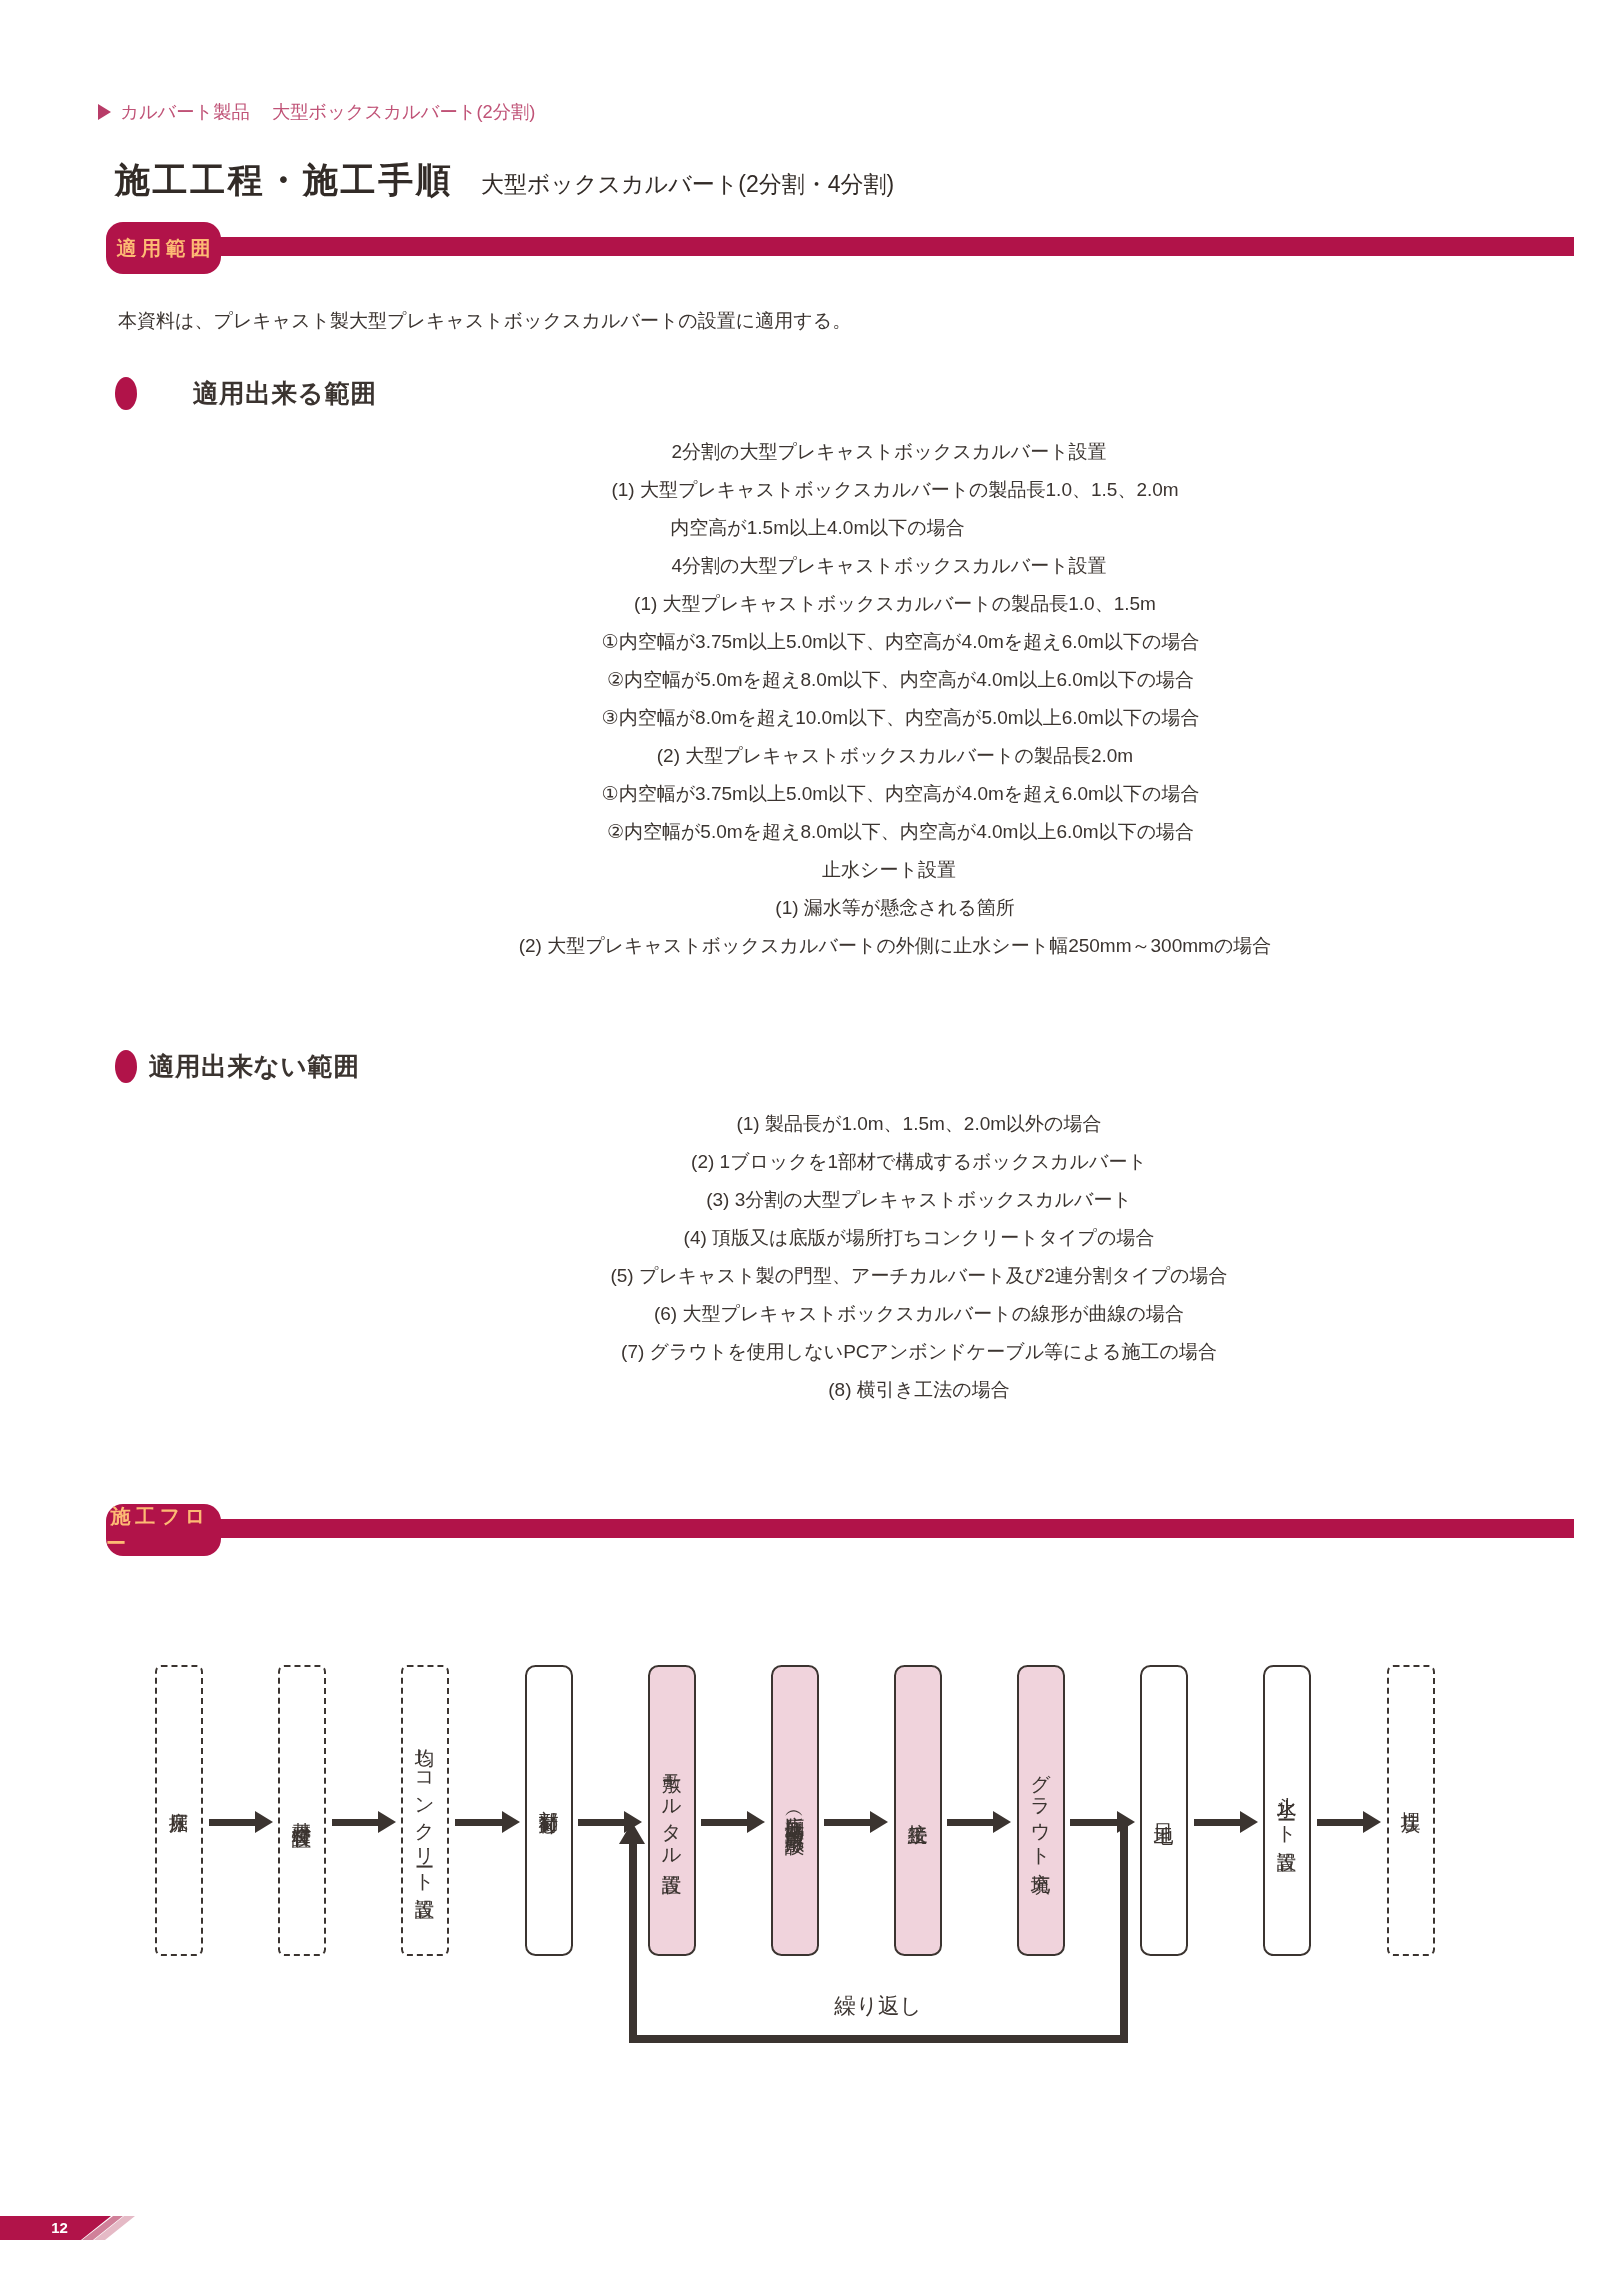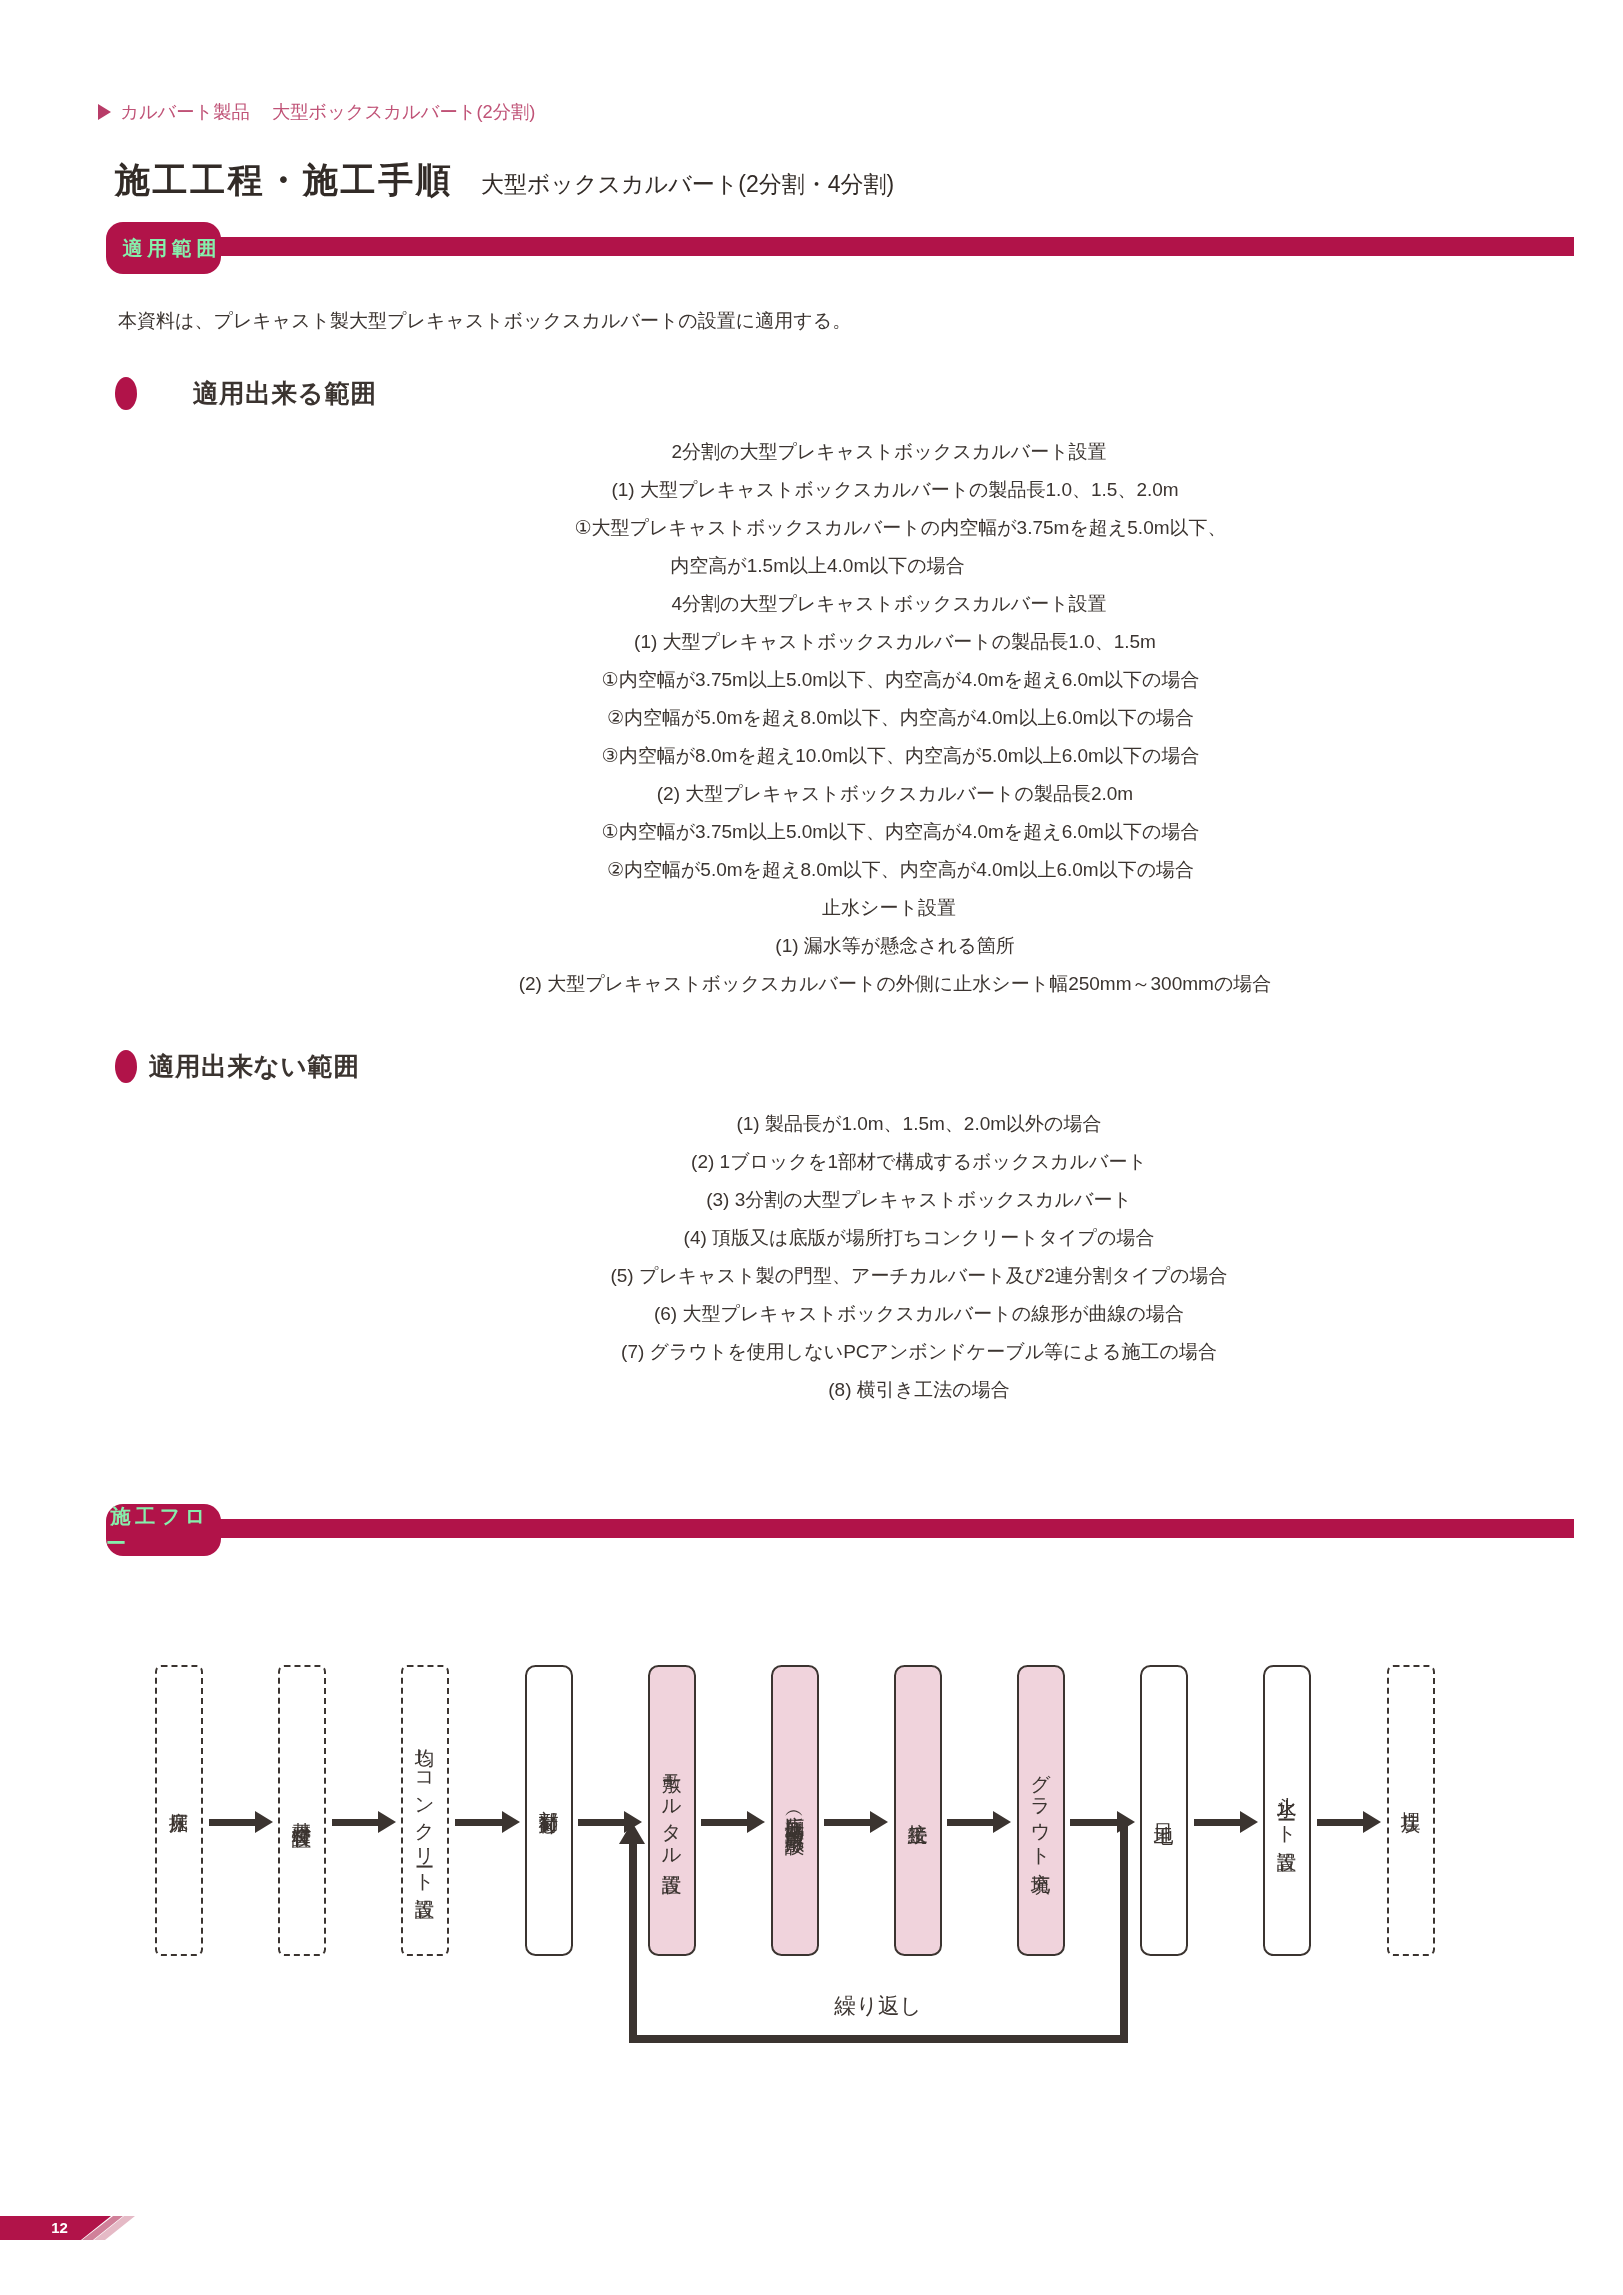--- a/index.html
+++ b/index.html
@@ -14,22 +14,22 @@
   .crumb-cat{margin-right:22px;}
   
   .title-row{position:absolute; left:115px; top:157px; display:flex; align-items:baseline;}
   .page-title{font-size:35px; font-weight:bold; letter-spacing:2.6px; color:#322b27;}
   .page-subtitle{font-size:23px; margin-left:27.5px; color:#322b27;}
   
   .banner{position:absolute; left:0; top:0; width:100%; height:0;}
   .banner .bar{position:absolute; left:209px; width:1365px; height:19px; background:#b11349;}
   .banner .pill{
     position:absolute; left:106px; width:115px; height:52px; background:#b11349;
-    border-radius:17px; display:flex; align-items:center; justify-content:flex-end;
-    color:#86efac; font-size:20px; font-weight:600; letter-spacing:4.6px; text-indent:4.6px;
+    border-radius:17px; display:flex; align-items:center; justify-content:center;
+    color:#fdba74; font-size:20px; font-weight:600; letter-spacing:4.6px; text-indent:4.6px;
   }
   #banner-scope{top:222px;} #banner-scope .bar{top:15px;}
   #banner-flow{top:1504px;} #banner-flow .bar{top:15px;}
   
   .intro{position:absolute; left:118px; top:306px; font-size:19px; line-height:29px;}
   .sec-heading{position:absolute; display:flex; align-items:center;}
   .sec-bullet{width:22px; height:33px; border-radius:50%; background:#b11349; margin-right:11.8px;}
   .sec-heading .txt{font-size:25.5px; font-weight:600; letter-spacing:0.7px;}
   #heading-can{left:115px; top:376px;gap:44px;}
   #heading-cannot{left:115px; top:1049px;}
@@ -95,21 +95,20 @@
   <div class="intro">本資料は、プレキャスト製大型プレキャストボックスカルバートの設置に適用する。</div>
 
   <div class="sec-heading" id="heading-can">
     <span class="sec-bullet"></span>
     <span class="txt">適用出来る範囲</span>
   </div>
 
   <div class="list" id="list-can">
       <div class="line ind1">2分割の大型プレキャストボックスカルバート設置</div>
       <div class="line ind2">(1) 大型プレキャストボックスカルバートの製品長1.0、1.5、2.0m</div>
-      <div class="line ind3">①大型プレキャストボックスカルバートの内空幅が3.75mを超え5.0m以下、</div>
       <div class="line ind4">内空高が1.5m以上4.0m以下の場合</div>
       <div class="line ind1">4分割の大型プレキャストボックスカルバート設置</div>
       <div class="line ind2">(1) 大型プレキャストボックスカルバートの製品長1.0、1.5m</div>
       <div class="line ind3">①内空幅が3.75m以上5.0m以下、内空高が4.0mを超え6.0m以下の場合</div>
       <div class="line ind3">②内空幅が5.0mを超え8.0m以下、内空高が4.0m以上6.0m以下の場合</div>
       <div class="line ind3">③内空幅が8.0mを超え10.0m以下、内空高が5.0m以上6.0m以下の場合</div>
       <div class="line ind2">(2) 大型プレキャストボックスカルバートの製品長2.0m</div>
       <div class="line ind3">①内空幅が3.75m以上5.0m以下、内空高が4.0mを超え6.0m以下の場合</div>
       <div class="line ind3">②内空幅が5.0mを超え8.0m以下、内空高が4.0m以上6.0m以下の場合</div>
       <div class="line ind1">止水シート設置</div>

